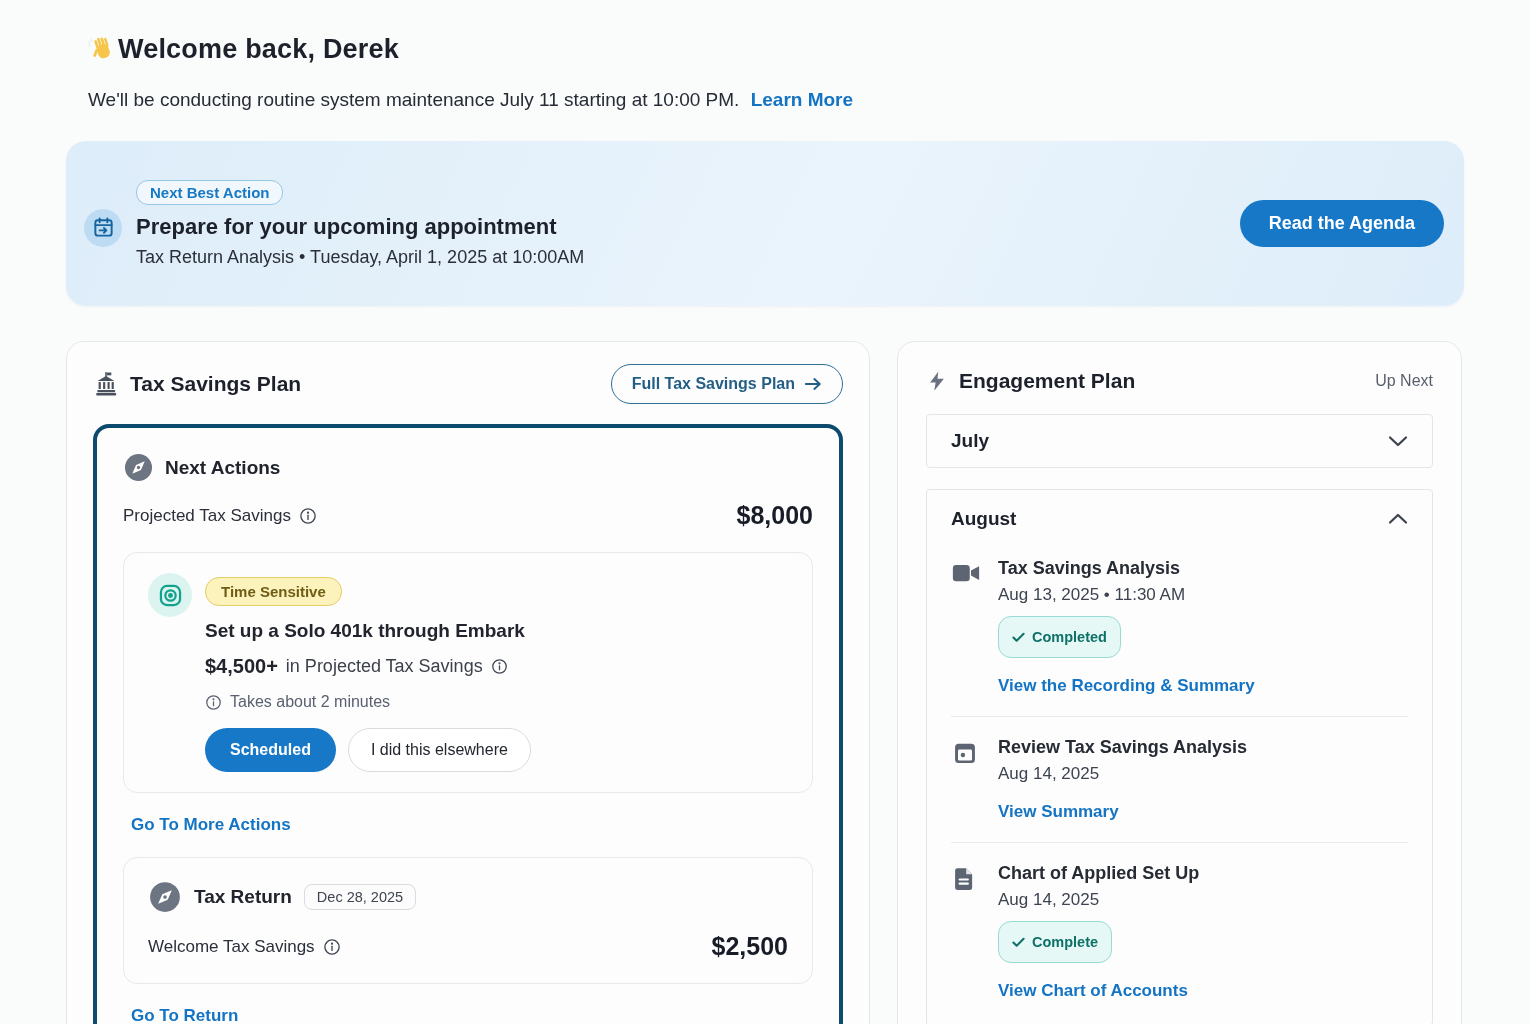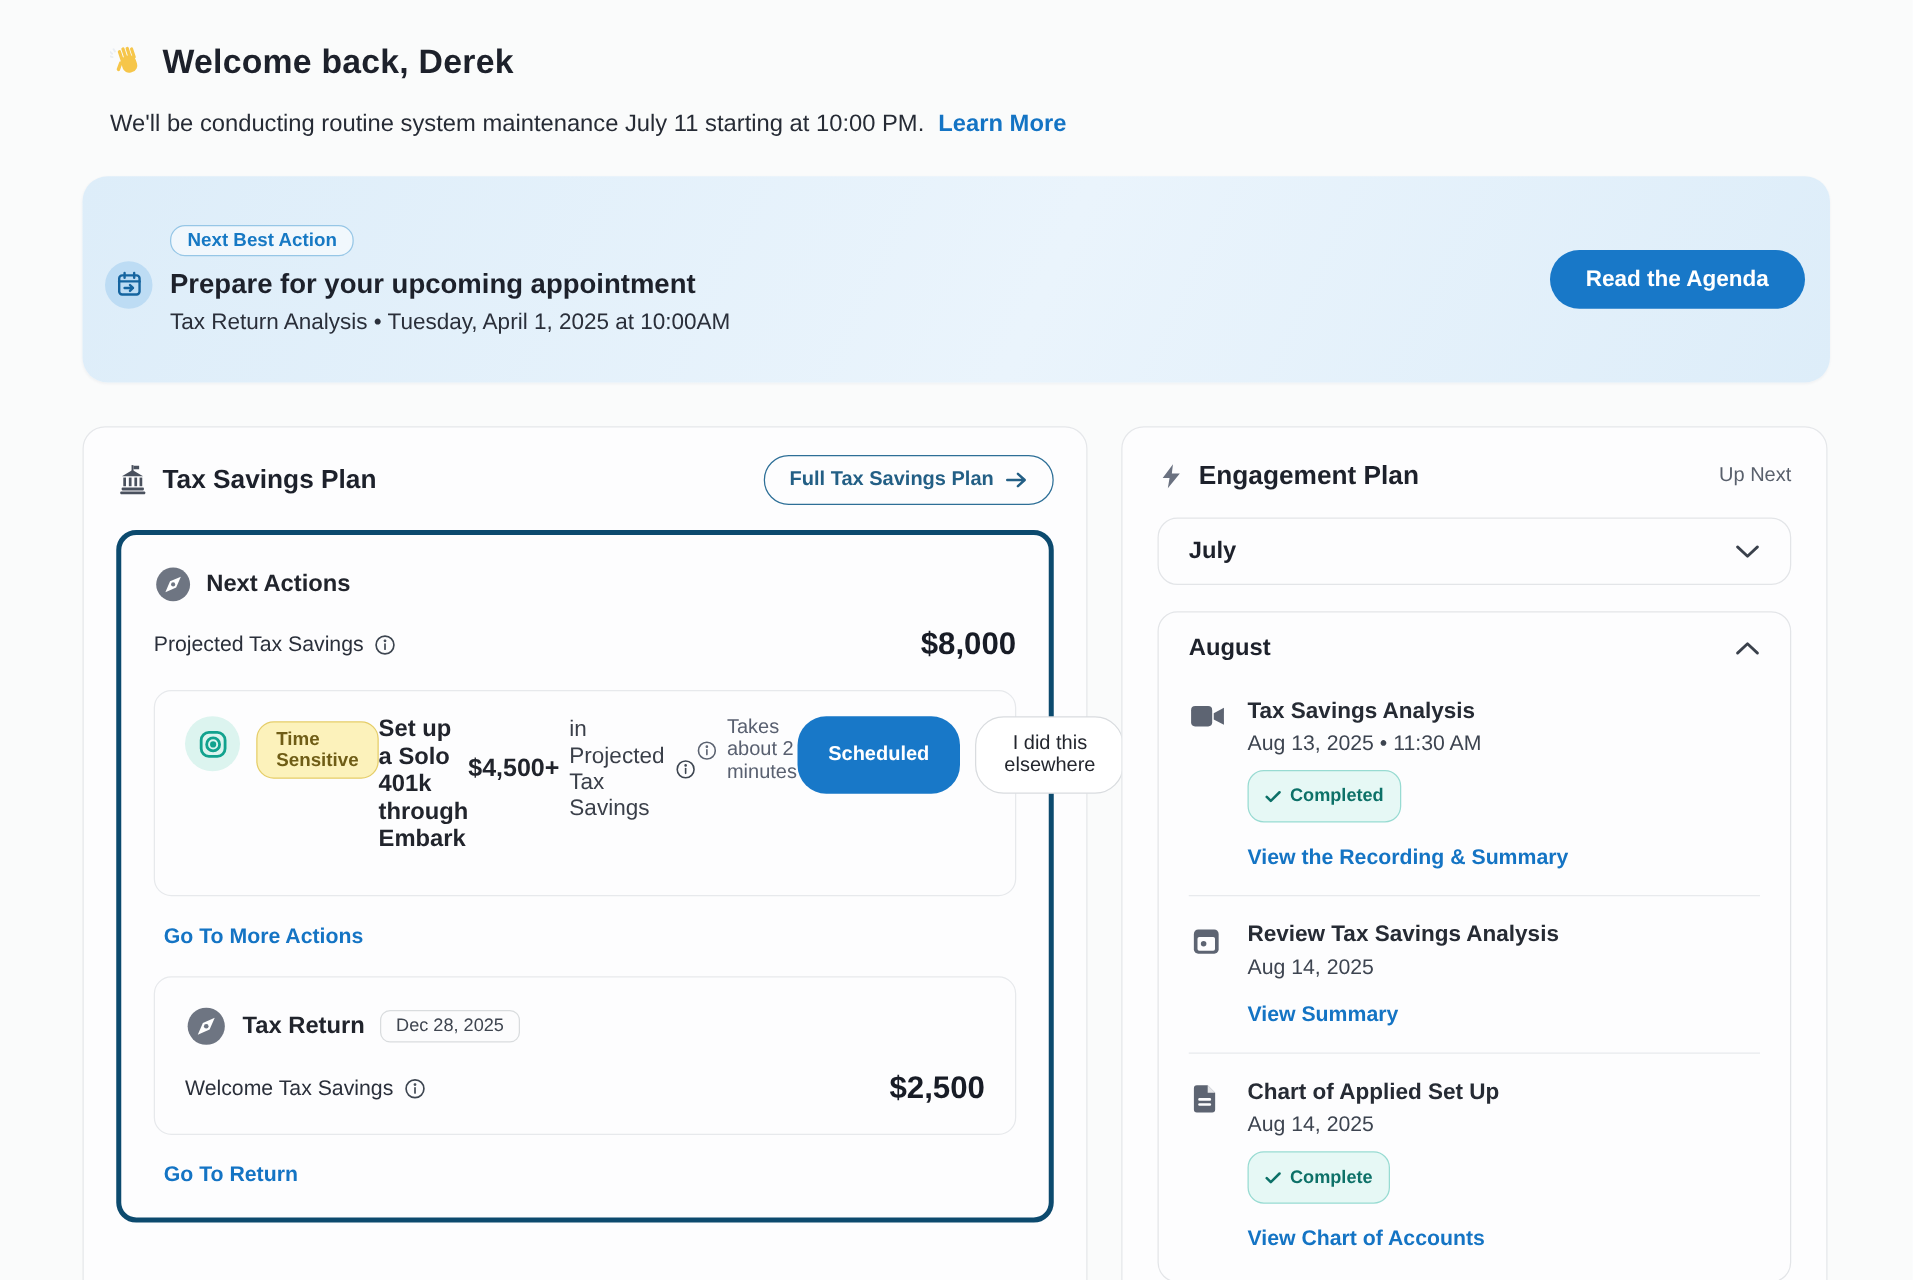--- a/index.html
+++ b/index.html
@@ -17,21 +17,21 @@
     background:var(--page-bg);
     font-family:"Liberation Sans","DejaVu Sans",sans-serif;
     color:var(--text-dark);
   }
   svg{display:block;}
   a{text-decoration:none;cursor:pointer;}
   button{font-family:inherit;cursor:pointer;}
 
   .greeting{
     margin:34px 0 0 88px;font-size:27px;font-weight:bold;letter-spacing:.2px;
-    display:flex;align-items:center;gap:12px;color:#1d212b;
+    display:flex;align-items:center;color:#1d212b;
   }
   .maint{margin:24px 0 0 88px;font-size:19px;color:#262b35;}
   .maint .learn{color:var(--link);font-weight:bold;margin-left:6px;}
 
   .banner{
     margin:30px 66px 0 66px;height:165px;border-radius:20px;
     background:linear-gradient(115deg,var(--banner-bg-1) 0%,var(--banner-bg-2) 55%,var(--banner-bg-1) 100%);
     box-shadow:0 1px 2px rgba(30,60,90,.05);
     display:flex;align-items:center;justify-content:space-between;
     padding:0 20px 0 18px;
@@ -79,21 +79,21 @@
   .metric-value{margin-left:auto;font-size:25px;font-weight:bold;color:#181c26;}
 
   .action-card{
     border:1px solid #e7e9ec;border-radius:14px;padding:20px 24px;
     display:flex;gap:13px;margin-bottom:22px;
   }
   .halo{
     width:44px;height:44px;border-radius:50%;background:var(--teal-bg);
     display:flex;align-items:center;justify-content:center;flex:0 0 auto;
   }
-  .action-content{display:flex;flex-direction:row;align-items:flex-start;}
+  .action-content{display:flex;flex-direction:column;align-items:flex-start;}
   .warn-badge{
     font-size:15px;font-weight:bold;color:var(--warn-text);
     background:var(--warn-bg);border:1px solid var(--warn-border);border-radius:14px;
     padding:5px 15px;margin-bottom:14px;margin-top:4px;
   }
   .action-title{font-size:19px;font-weight:bold;margin:0 0 13px 0;}
   .amount-row{display:flex;align-items:center;gap:8px;margin-bottom:15px;}
   .amount{font-size:20px;font-weight:bold;}
   .amount-suffix{font-size:18px;color:#3a3f49;}
   .duration-row{display:flex;align-items:center;gap:8px;margin-bottom:17px;color:var(--text-gray);font-size:16px;}
@@ -111,21 +111,21 @@
   .tr-head{display:flex;align-items:center;gap:12px;}
   .tr-title{font-size:19px;font-weight:bold;margin:0;}
   .date-badge{
     font-size:14.5px;color:#3f4550;background:#fcfcfd;
     border:1px solid #d9dcde;border-radius:8px;padding:4px 12px;
   }
   .tr-metric{display:flex;align-items:center;gap:8px;margin-top:18px;}
 
   .up-next{font-size:16px;color:#59606c;}
   .month-box{
-    border:1px solid #e3e5e8;border-radius:16px;background:#fdfdfe;
+    border:1px solid #e3e5e8;border-radius:4px;background:#fdfdfe;
     padding:15px 24px;margin-bottom:21px;
   }
   .month-head{display:flex;align-items:center;}
   .month-label{font-size:19px;font-weight:bold;margin:0;color:#1d212b;}
   .month-head .chev{margin-left:auto;}
   .august{padding:18px 24px 24px 24px;margin-bottom:0;}
   .august .month-head{margin-bottom:28px;}
   .e-item{display:flex;gap:17px;}
   .e-icon{width:30px;flex:0 0 auto;padding-top:2px;}
   .e-content{display:flex;flex-direction:column;align-items:flex-start;}

